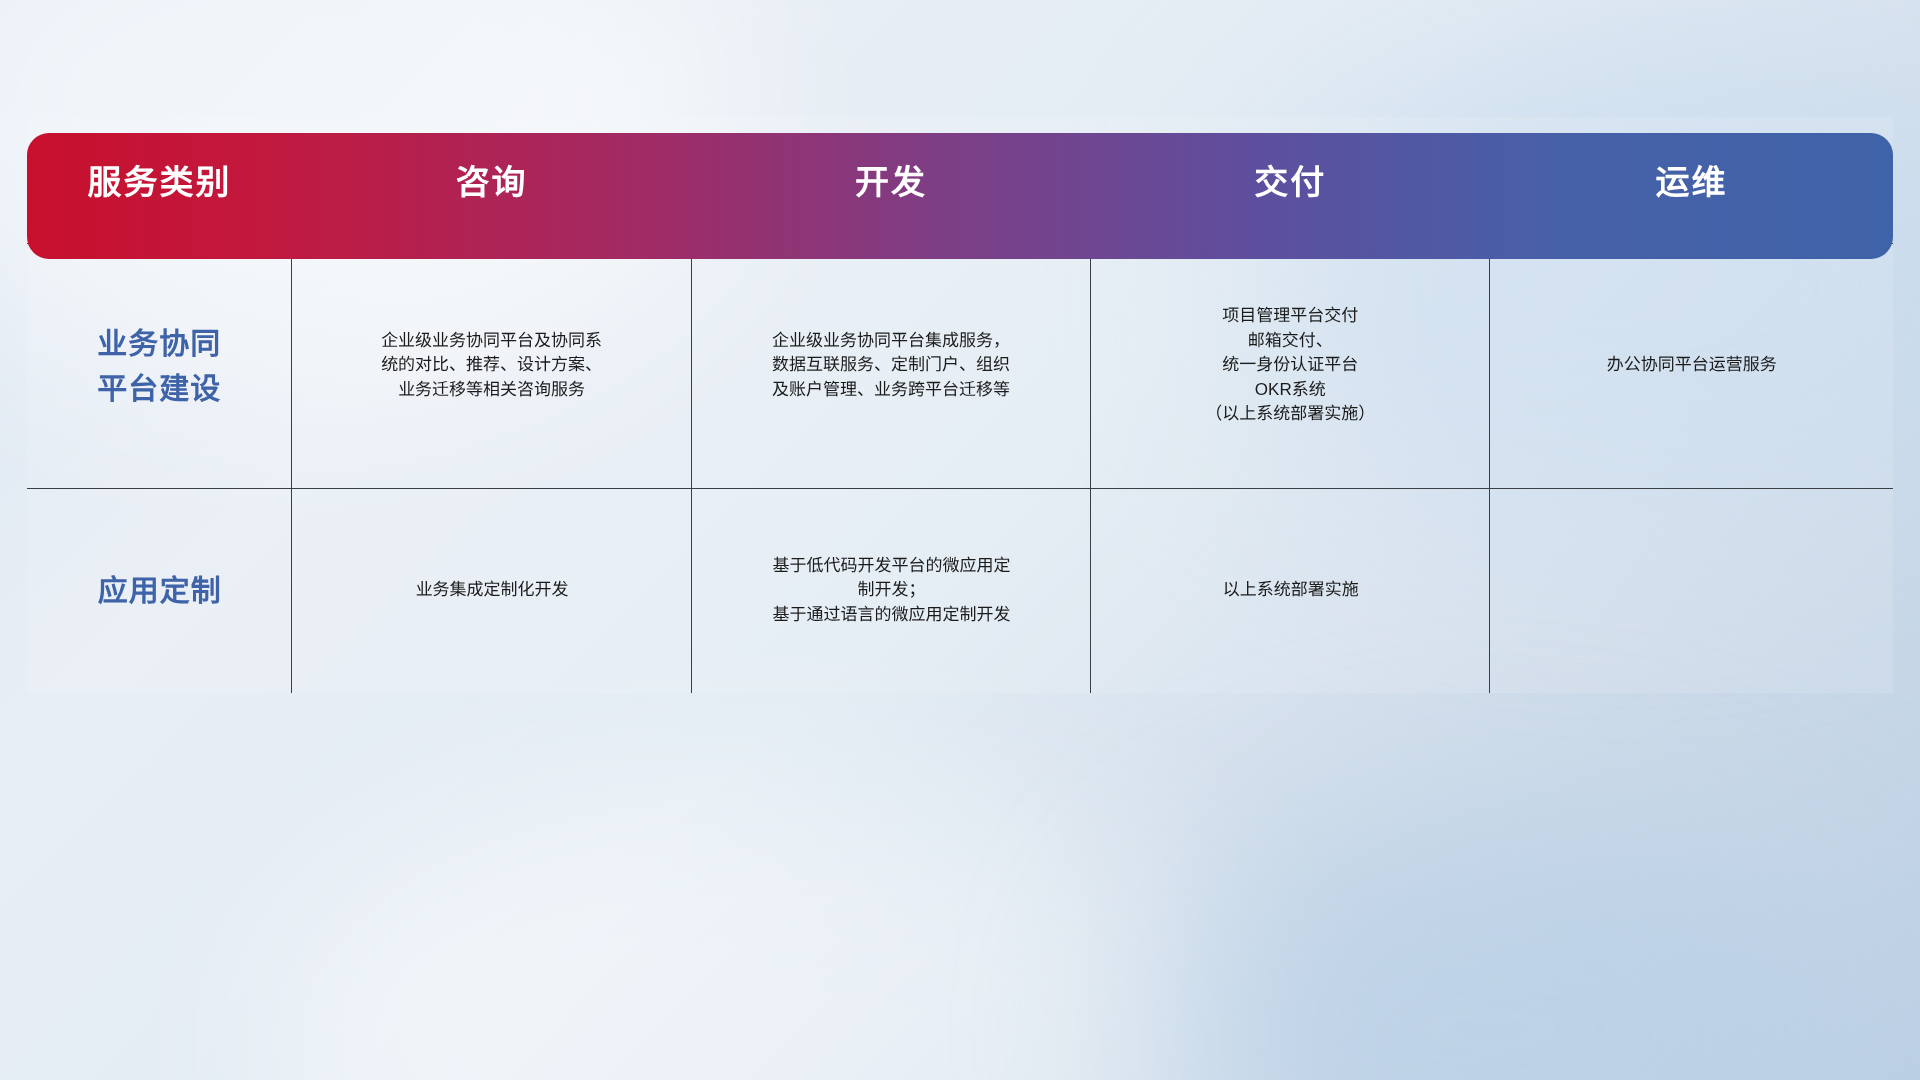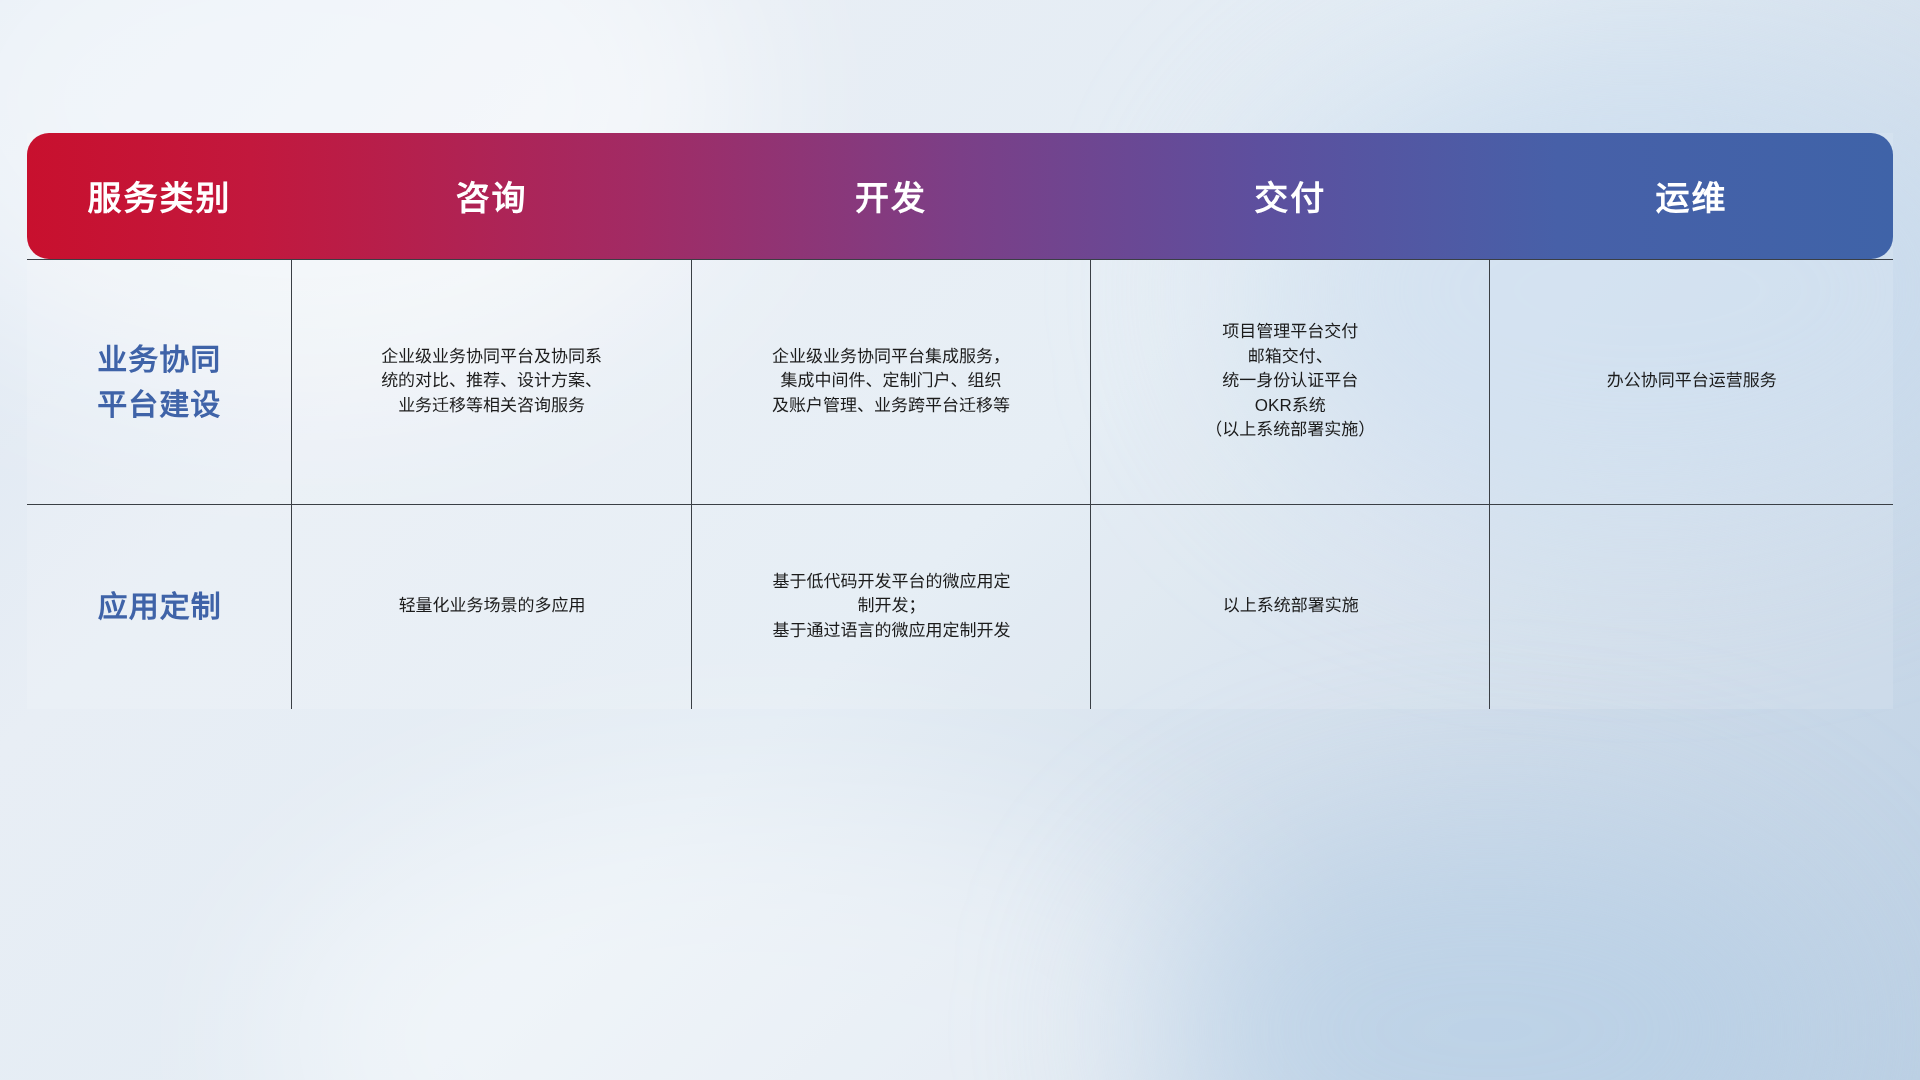--- a/index.html
+++ b/index.html
@@ -22,21 +22,21 @@
     pointer-events: none;
   }
   .blob-a { width: 900px; height: 600px; left: -150px; top: -200px; background: rgba(255,255,255,0.55); }
   .blob-b { width: 800px; height: 500px; right: -120px; top: 40px; background: rgba(198,219,238,0.6); }
   .blob-c { width: 1000px; height: 520px; left: 260px; bottom: -220px; background: rgba(255,255,255,0.45); }
   .blob-d { width: 700px; height: 420px; right: 80px; bottom: -160px; background: rgba(180,205,230,0.55); }
 
   .table-wrap {
     position: absolute;
     left: 27px;
-    top: 133px;
+    top: 117px;
     width: 1866px;
     height: 820px;
   }
 
   table.svc-table {
     width: 100%;
     border-collapse: collapse;
     table-layout: fixed;
     background: rgba(255,255,255,0.12);
   }
@@ -126,32 +126,32 @@
       </tr>
     </thead>
     <tbody>
       <tr class="row-1">
         <td class="cat-cell cell-text">业务协同
 平台建设</td>
         <td class="cell-text">企业级业务协同平台及协同系
 统的对比、推荐、设计方案、
 业务迁移等相关咨询服务</td>
         <td class="cell-text">企业级业务协同平台集成服务，
-集成中间件、定制门户、组织
+数据互联服务、定制门户、组织
 及账户管理、业务跨平台迁移等</td>
         <td class="cell-text">项目管理平台交付
 邮箱交付、
 统一身份认证平台
 OKR系统
 （以上系统部署实施）</td>
         <td class="cell-text">办公协同平台运营服务</td>
       </tr>
       <tr class="row-3">
         <td class="cat-cell cell-text">应用定制</td>
-        <td class="cell-text">轻量化业务场景的多应用</td>
+        <td class="cell-text">业务集成定制化开发</td>
         <td class="cell-text">基于低代码开发平台的微应用定
 制开发；
 基于通过语言的微应用定制开发</td>
         <td class="cell-text">以上系统部署实施</td>
         <td class="cell-text"></td>
       </tr>
     </tbody>
   </table>
 </div>
 

